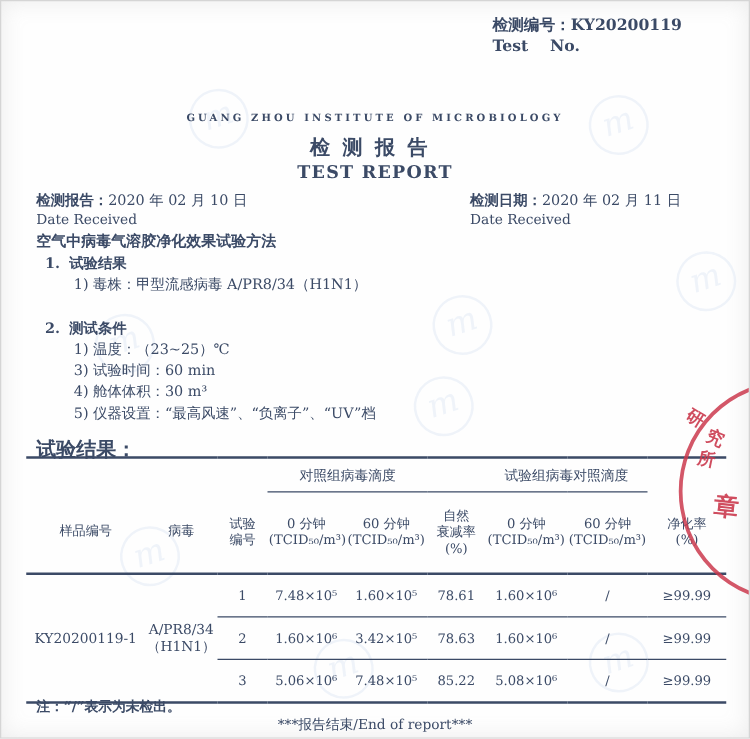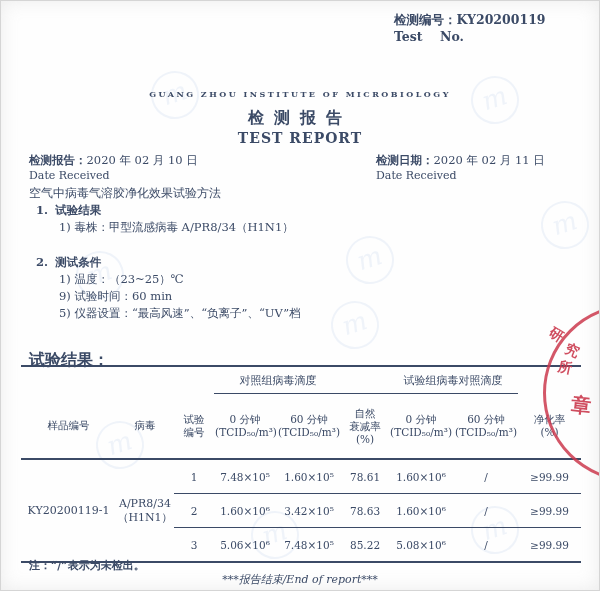--- a/index.html
+++ b/index.html
@@ -18,39 +18,39 @@
       color:#e3ebf6;opacity:.55;transform:rotate(-18deg);text-align:center;
       font-style:italic;font-size:26px;line-height:40px;pointer-events:none;}
   
   .testno{left:393px;top:10px;font-size:12.5px;line-height:17px;}
   .org{left:0;top:62px;width:100%;text-align:center;font-size:19px;font-weight:bold;letter-spacing:7px;}
   .orgen{left:0;top:88px;width:100%;text-align:center;font-size:8px;font-weight:bold;letter-spacing:2.5px;}
   .rpt{left:0;top:107px;width:100%;text-align:center;font-size:16px;font-weight:bold;letter-spacing:10px;}
   .rpten{left:0;top:129px;width:100%;text-align:center;font-size:14px;font-weight:bold;letter-spacing:1px;}
   .meta{font-size:11.5px;line-height:15px;}
   .meta .en{font-size:11px;font-weight:normal;}
-  .method{left:28px;top:184px;font-size:12px;font-weight:normal;}
+  .method{left:28px;top:184px;font-size:12px;font-weight:bold;}
   
   .sec{font-size:11.5px;line-height:17px;}
   .sec .t{font-weight:bold;}
   .item{padding-left:23px;}
   .results{left:28px;top:349px;font-size:16px;font-weight:bold;}
   
   table.rt{position:absolute;left:20px;top:364px;width:560px;border-collapse:collapse;table-layout:fixed;
      border-top:2px solid #3b4a66;border-bottom:2px solid #3b4a66;font-size:10.5px;color:#3b4a66;}
   table.rt td{text-align:center;vertical-align:middle;padding:2px 1px;}
   tr.group td{height:22px;font-size:11px;}
   tr.group td.gl{border-bottom:1.5px solid #3b4a66;}
   tr.cols td{height:60px;border-bottom:2px solid #3b4a66;line-height:13px;}
   tr.data td{height:29px;border-bottom:1px solid #3b4a66;}
   tr.data td.merge{border-bottom:none;font-size:11px;}
   tr.data.last td{border-bottom:none;}
   
   .note{left:28px;top:557px;font-size:11px;font-weight:bold;}
-  .endline{left:0;top:571px;width:100%;text-align:center;font-size:11px;font-style:italic;}
+  .endline{left:0;top:571px;width:100%;text-align:center;font-size:11px;}
   
   .stamp{position:absolute;right:0;top:295px;width:78px;height:170px;color:#cb3a4e;pointer-events:none;}
   .stamp .circ{position:absolute;left:22px;top:8px;width:172px;height:172px;border:3px solid #cb3a4e;
      border-radius:50%;opacity:.85;}
   .stamp .ch{position:absolute;font-size:14px;font-weight:bold;opacity:.9;}
 </style>
 </head>
 <body>
 
 <div class="page">
@@ -86,21 +86,22 @@
   <div class="method abs">空气中病毒气溶胶净化效果试验方法</div>
 
   <div class="sec abs" style="left:35px;top:201px">
     <div><span class="t">1.</span>&nbsp;&nbsp;<span class="t">试验结果</span></div>
     <div class="item">1) 毒株：甲型流感病毒 A/PR8/34（H1N1）</div>
   </div>
 
   <div class="sec abs" style="left:35px;top:253px">
     <div><span class="t">2.</span>&nbsp;&nbsp;<span class="t">测试条件</span></div>
     <div class="item">1) 温度：（23~25）℃</div>
-    <div class="item">9) 试验时间：60 min</div>
+    <div class="item">3) 试验时间：60 min</div>
+    <div class="item">4) 舱体体积：30 m³</div>
     <div class="item">5) 仪器设置：“最高风速”、“负离子”、“UV”档</div>
   </div>
 
   <div class="results abs">试验结果：</div>
 
   <table class="rt">
     <colgroup>
       <col style="width:95px">
         <col style="width:58px">
         <col style="width:40px">

